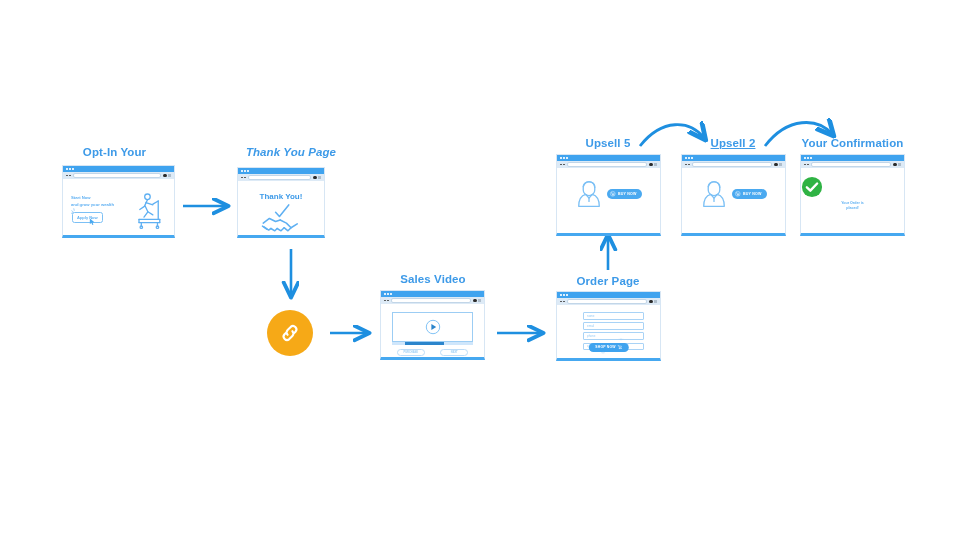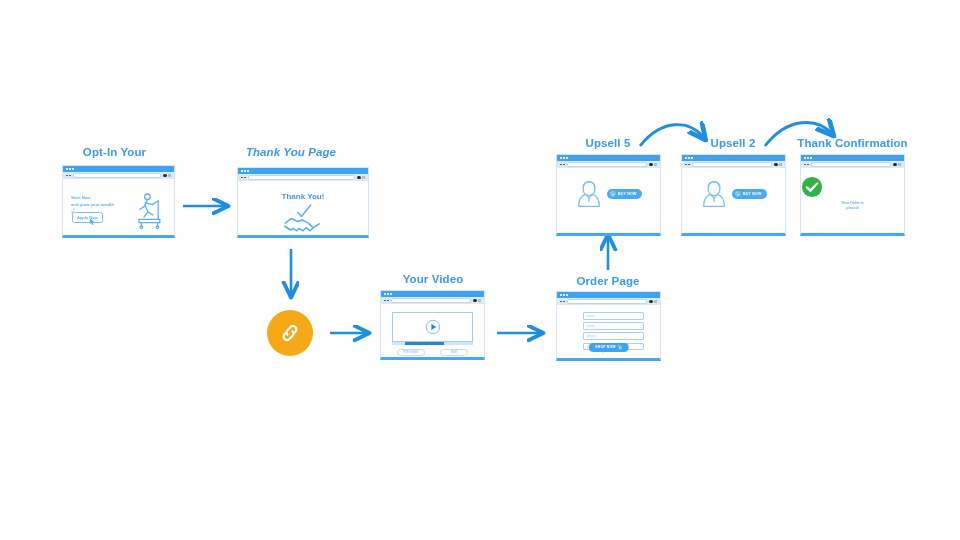--- a/index.html
+++ b/index.html
@@ -219,21 +219,21 @@
           <path d="M16,41 L16,46 M37,41 L37,46"></path>
           <circle cx="16" cy="47" r="1.6"></circle>
           <circle cx="37" cy="47" r="1.6"></circle>
         </g>
       </svg>
     </div>
   </div>
 
   <div class="node-title" style="left:232px;top:146px;width:118px;font-style:italic;">Thank You Page</div>
 
-  <div class="browser" style="left:237px;top:167px;width:132px;height:71px;">
+  <div class="browser" style="left:237px;top:167px;width:88px;height:71px;">
     <div class="bw-titlebar">
       <span class="bw-dot"></span>
       <span class="bw-dot"></span>
       <span class="bw-dot"></span>
     </div>
     <div class="bw-toolbar">
       <span class="tb-nav">
           <i></i>
           <i></i>
         </span>
@@ -262,21 +262,21 @@
 
   <div class="link-node" style="left:267px;top:310px;">
     <svg width="24" height="24" viewBox="0 0 24 24">
       <g fill="none" stroke="#ffffff" stroke-width="2.1" stroke-linecap="round">
         <path d="M9.6,13.8 a3.4,3.4 0 0 1 0,-4.8 l3.1,-3.1 a3.4,3.4 0 0 1 4.8,4.8 l-1.4,1.4"></path>
         <path d="M14.4,10.2 a3.4,3.4 0 0 1 0,4.8 l-3.1,3.1 a3.4,3.4 0 0 1 -4.8,-4.8 l1.4,-1.4"></path>
       </g>
     </svg>
   </div>
 
-  <div class="node-title" style="left:378px;top:273px;width:110px;">Your Video</div>
+  <div class="node-title" style="left:378px;top:273px;width:110px;">Sales Video</div>
 
   <div class="browser" style="left:380px;top:290px;width:105px;height:70px;">
     <div class="bw-titlebar">
       <span class="bw-dot"></span>
       <span class="bw-dot"></span>
       <span class="bw-dot"></span>
     </div>
     <div class="bw-toolbar">
       <span class="tb-nav">
           <i></i>
@@ -388,21 +388,21 @@
               <circle cx="5.8" cy="10" r="0.7"></circle>
               <circle cx="9.2" cy="10" r="0.7"></circle>
             </g>
           </svg>
           <span>BUY NOW</span>
         </span>
       </div>
     </div>
   </div>
 
-  <div class="node-title" style="left:678px;top:137px;width:110px;">Upsell 2</div>
+  <div class="node-title" style="left:678px;top:137px;width:110px;text-decoration:underline;">Upsell 2</div>
 
   <div class="browser" style="left:681px;top:154px;width:105px;height:82px;">
     <div class="bw-titlebar">
       <span class="bw-dot"></span>
       <span class="bw-dot"></span>
       <span class="bw-dot"></span>
     </div>
     <div class="bw-toolbar">
       <span class="tb-nav">
           <i></i>
@@ -433,21 +433,21 @@
               <circle cx="5.8" cy="10" r="0.7"></circle>
               <circle cx="9.2" cy="10" r="0.7"></circle>
             </g>
           </svg>
           <span>BUY NOW</span>
         </span>
       </div>
     </div>
   </div>
 
-  <div class="node-title" style="left:795px;top:137px;width:115px;">Thank Confirmation</div>
+  <div class="node-title" style="left:795px;top:137px;width:115px;">Your Confirmation</div>
 
   <div class="browser" style="left:800px;top:154px;width:105px;height:82px;">
     <div class="bw-titlebar">
       <span class="bw-dot"></span>
       <span class="bw-dot"></span>
       <span class="bw-dot"></span>
     </div>
     <div class="bw-toolbar">
       <span class="tb-nav">
           <i></i>

